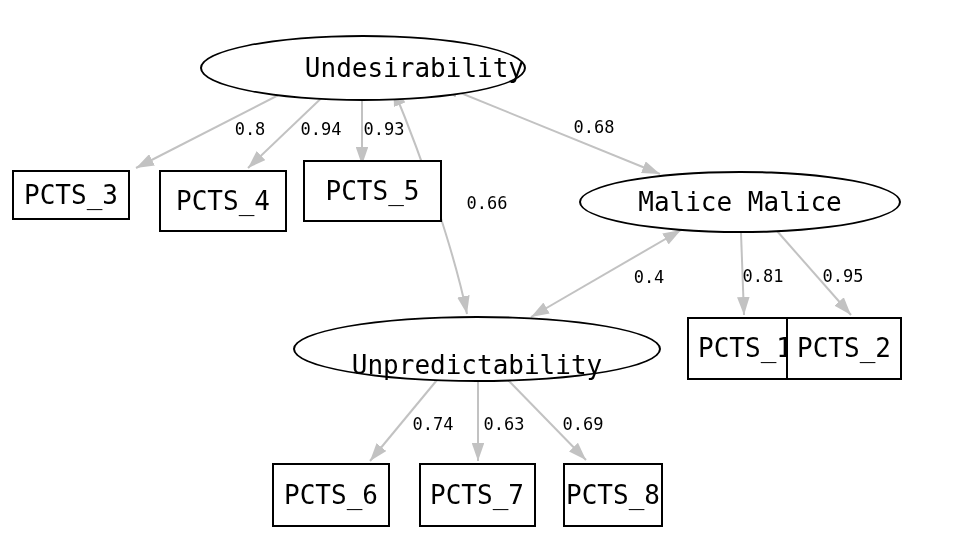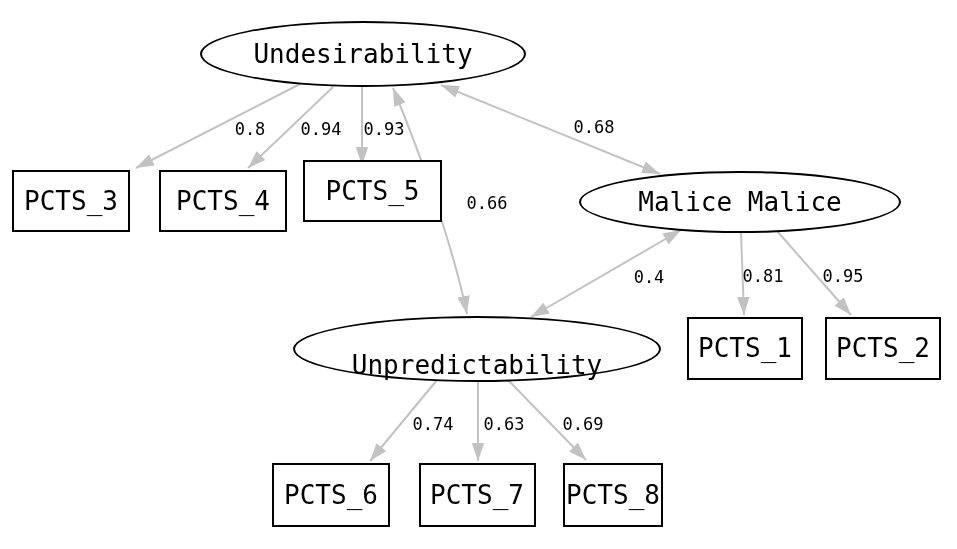--- a/index.html
+++ b/index.html
@@ -78,42 +78,42 @@
         <text x="843" y="276" text-anchor="middle" dominant-baseline="central" class="edge-label">0.95</text>
         <path d="M437,380 L370,461" fill="none" stroke="#c2c2c2" stroke-width="2" marker-end="url(#arrowhead)"></path>
         <text x="433" y="424" text-anchor="middle" dominant-baseline="central" class="edge-label">0.74</text>
         <path d="M478,382 L478,461" fill="none" stroke="#c2c2c2" stroke-width="2" marker-end="url(#arrowhead)"></path>
         <text x="504" y="424" text-anchor="middle" dominant-baseline="central" class="edge-label">0.63</text>
         <path d="M508,380 L586,460" fill="none" stroke="#c2c2c2" stroke-width="2" marker-end="url(#arrowhead)"></path>
         <text x="583" y="424" text-anchor="middle" dominant-baseline="central" class="edge-label">0.69</text>
       </g>
   </svg>
   <div id="node-group">
-      <div class="node ellipse" style="left: 200px; top: 21px; width: 326px; height: 66px;">
+      <div class="node ellipse" style="left: 200px; top: 35px; width: 326px; height: 66px; justify-content: flex-end;">
         <span class="node-label">Undesirability</span>
       </div>
       <div class="node ellipse" style="left: 579px; top: 171px; width: 322px; height: 62px;">
         <span class="node-label">Malice Malice</span>
       </div>
       <div class="node ellipse" style="left: 293px; top: 316px; width: 368px; height: 66px; align-items: flex-end;">
         <span class="node-label">Unpredictability</span>
       </div>
-      <div class="node box" style="left: 12px; top: 170px; width: 118px; height: 62px;">
+      <div class="node box" style="left: 12px; top: 170px; width: 118px; height: 50px;">
         <span class="node-label">PCTS_3</span>
       </div>
       <div class="node box" style="left: 159px; top: 170px; width: 128px; height: 62px;">
         <span class="node-label">PCTS_4</span>
       </div>
       <div class="node box" style="left: 303px; top: 160px; width: 139px; height: 62px;">
         <span class="node-label">PCTS_5</span>
       </div>
       <div class="node box" style="left: 687px; top: 316.5px; width: 116px; height: 63px; text-align: center;">
         <span class="node-label">PCTS_1</span>
       </div>
-      <div class="node box" style="left: 786px; top: 316.5px; width: 116px; height: 63px; margin-left: 39px;">
+      <div class="node box" style="left: 786px; top: 316.5px; width: 116px; height: 63px;">
         <span class="node-label">PCTS_2</span>
       </div>
       <div class="node box" style="left: 272px; top: 463px; width: 118px; height: 64px;">
         <span class="node-label">PCTS_6</span>
       </div>
       <div class="node box" style="left: 418.5px; top: 463px; width: 117px; height: 64px;">
         <span class="node-label">PCTS_7</span>
       </div>
       <div class="node box" style="left: 563px; top: 463px; width: 100px; height: 64px;">
         <span class="node-label">PCTS_8</span>

